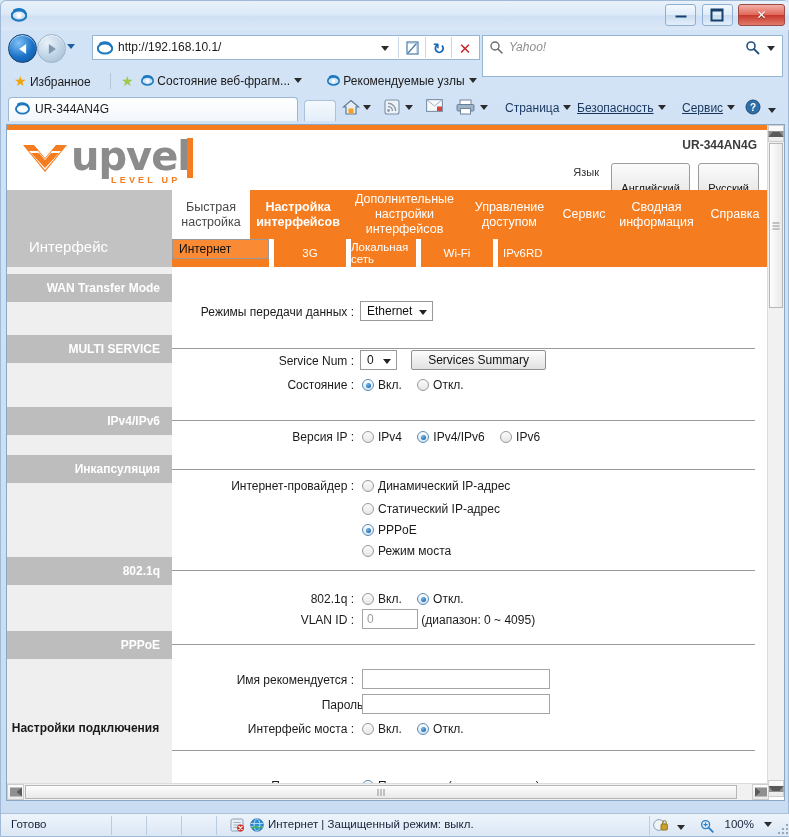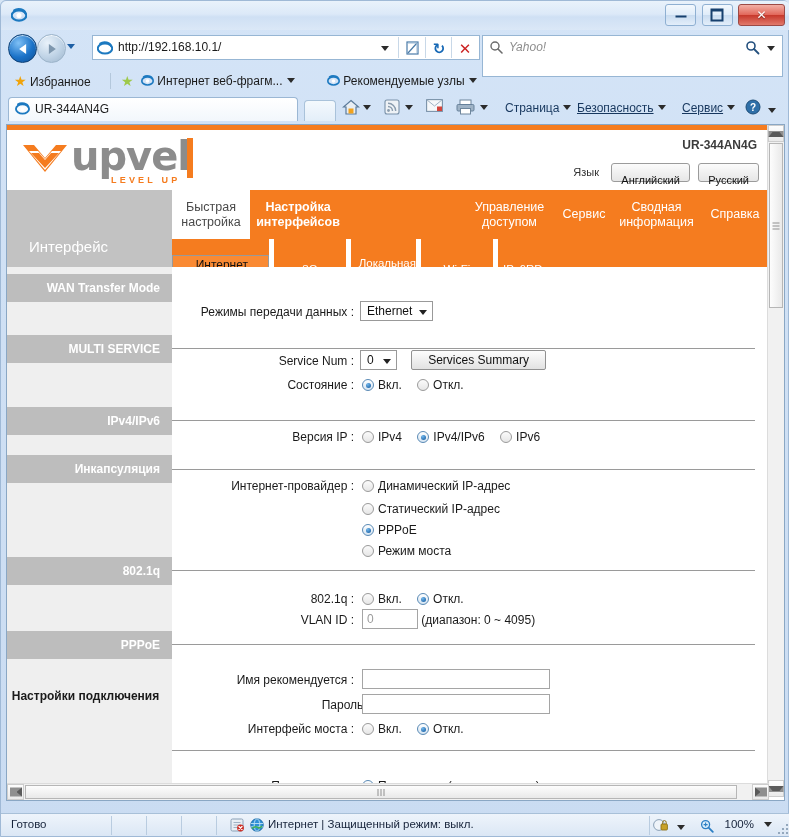--- a/index.html
+++ b/index.html
@@ -118,56 +118,56 @@
   .rhead{position:absolute;left:0;top:0;width:762px;height:60px;background:#fff;}
   .logo{position:absolute;left:14px;top:8px;width:175px;height:46px;}
   .logomark{position:absolute;left:0;top:4px;width:48px;height:36px;}
   .logotext{position:absolute;left:50px;top:-2px;font-size:40px;line-height:40px;color:#8c8c8c;font-weight:bold;letter-spacing:-1px;font-family:"DejaVu Sans",sans-serif;}
   .logosub{position:absolute;left:90px;top:37px;font-size:9px;letter-spacing:3.2px;color:#f57c1f;font-weight:bold;}
   .logobar{position:absolute;left:166px;top:0px;width:6px;height:40px;background:#f57c1f;}
   .model{position:absolute;right:12px;top:8px;font-size:12px;font-weight:bold;color:#3b3b3b;}
   .langrow{position:absolute;right:10px;top:33px;height:20px;}
   .langlbl{position:absolute;right:160px;top:3px;font-size:11px;color:#333;}
   .langbtn{
-    display:inline-block;height:19px;line-height:17px;padding:8px 9px;margin-left:5px;
+    display:inline-block;height:19px;line-height:17px;padding:16px 9px;margin-left:5px;
     font-size:11px;color:#111;text-align:center;vertical-align:top;
     background:linear-gradient(to bottom,#fbfbfb,#e6e6e6);
     border:1px solid #9b9b9b;border-radius:3px;box-sizing:border-box;
   }
 
   
   .navblock{position:absolute;left:0;top:60px;width:762px;height:77px;}
   .ifpanel{position:absolute;left:0;top:0;width:165px;height:97px;background:#c2c2c2;}
   .ifpanel span{position:absolute;left:22px;top:48px;font-size:15px;color:#fff;}
   .maintabs{position:absolute;left:165px;top:0;width:597px;height:49px;background:#f57c1f;}
   .mtab{
     position:absolute;top:0;height:49px;
     font-size:12.5px;color:#fff;text-align:center;
     display:flex;align-items:center;justify-content:center;
     line-height:15px;box-sizing:border-box;
   }
   .mtab.white{background:#fff;color:#4a4a4a;}
   .mtab.active{background:#f57c1f;color:#fff;font-weight:bold;}
   .subtabs{position:absolute;left:165px;top:49px;width:597px;height:28px;background:#f57c1f;}
   .stab{
-    position:absolute;top:16px;height:28px;font-size:11.5px;color:#fff;text-align:right;
+    position:absolute;top:0;height:28px;font-size:11.5px;color:#fff;text-align:left;
     display:flex;align-items:center;justify-content:center;line-height:12px;box-sizing:border-box;
   }
   .stab.sel{background:#fa8a33;}
   .sdiv{position:absolute;top:0;width:5px;height:28px;background:#fff;}
 
   
   .bodyarea{position:absolute;left:0;top:137px;width:762px;height:530px;background:#fff;}
   .leftcol{position:absolute;left:0;top:0;width:165px;height:530px;background:#efefef;}
   .sechdr{
     position:absolute;left:0;width:165px;height:28px;background:#bdbdbd;
     color:#fff;font-size:12px;font-weight:bold;text-align:right;
     line-height:28px;padding-right:12px;box-sizing:border-box;
   }
-  .sechdr.plain{background:#efefef;color:#1a1a1a;text-align:center;padding-right:8px;}
+  .sechdr.plain{background:#efefef;color:#1a1a1a;text-align:center;padding-right:8px;margin-top:32px;}
   .rightcol{position:absolute;left:165px;top:0;width:583px;height:530px;background:#fff;}
   .hr{position:absolute;left:0;width:583px;height:1px;background:#9a9a9a;}
   .frow{position:absolute;left:0;height:22px;}
   .flabel{position:absolute;text-align:right;font-size:12px;color:#1a1a1a;line-height:22px;white-space:nowrap;}
   .fctl{position:absolute;height:22px;line-height:22px;white-space:nowrap;}
   .sel{
     display:inline-block;height:20px;line-height:18px;padding:0 20px 0 6px;
     font-size:12px;color:#111;background:#fff;border:1px solid #999;
     position:relative;box-sizing:border-box;vertical-align:top;
   }
@@ -317,21 +317,21 @@
     <span class="favsep" style="left:109px;"></span>
     <div class="favitem" style="left:120px;">
       <span class="star" style="color:#9ec94a;">★</span>
     </div>
     <div class="favitem" style="left:140px;">
       <svg width="13" height="13" viewBox="0 0 16 16" style="vertical-align:-2px;">
           <ellipse cx="8" cy="8.5" rx="7" ry="5" fill="none" stroke="#1c79c0" stroke-width="2"></ellipse>
           <path d="M3.2 3.6 C7 0.9,13.4 2.6,14.2 6.3" fill="none" stroke="#1c79c0" stroke-width="2" stroke-linecap="round"></path>
           <circle cx="8" cy="8.6" r="2.2" fill="#fff"></circle>
         </svg>
-      <span>Интернет веб-фрагм...</span><i class="caret"></i>
+      <span>Состояние веб-фрагм...</span><i class="caret"></i>
     </div>
     <div class="favitem" style="left:326px;">
       <svg width="13" height="13" viewBox="0 0 16 16" style="vertical-align:-2px;">
           <ellipse cx="8" cy="8.5" rx="7" ry="5" fill="none" stroke="#1c79c0" stroke-width="2"></ellipse>
           <path d="M3.2 3.6 C7 0.9,13.4 2.6,14.2 6.3" fill="none" stroke="#1c79c0" stroke-width="2" stroke-linecap="round"></path>
           <circle cx="8" cy="8.6" r="2.2" fill="#fff"></circle>
         </svg>
       <span>Рекомендуемые узлы</span><i class="caret"></i>
     </div>
   </div>
@@ -419,20 +419,21 @@
         </div>
       </div>
 
       <div class="navblock">
         <div class="ifpanel">
           <span>Интерфейс</span>
         </div>
         <div class="maintabs">
           <div class="mtab white" style="left:0;width:78px;">Быстрая настройка</div>
           <div class="mtab active" style="left:78px;width:96px;">Настройка интерфейсов</div>
+          <div class="mtab" style="left:174px;width:117px;">Дополнительные настройки интерфейсов</div>
           <div class="mtab" style="left:291px;width:93px;">Управление доступом</div>
           <div class="mtab" style="left:384px;width:56px;">Сервис</div>
           <div class="mtab" style="left:440px;width:89px;">Сводная информация</div>
           <div class="mtab" style="left:529px;width:68px;">Справка</div>
         </div>
         <div class="subtabs">
           <div class="stab sel" style="left:0;width:97px;">Интернет</div>
           <div class="sdiv" style="left:97px;"></div>
           <div class="stab" style="left:102px;width:72px;">3G</div>
           <div class="sdiv" style="left:174px;"></div>

